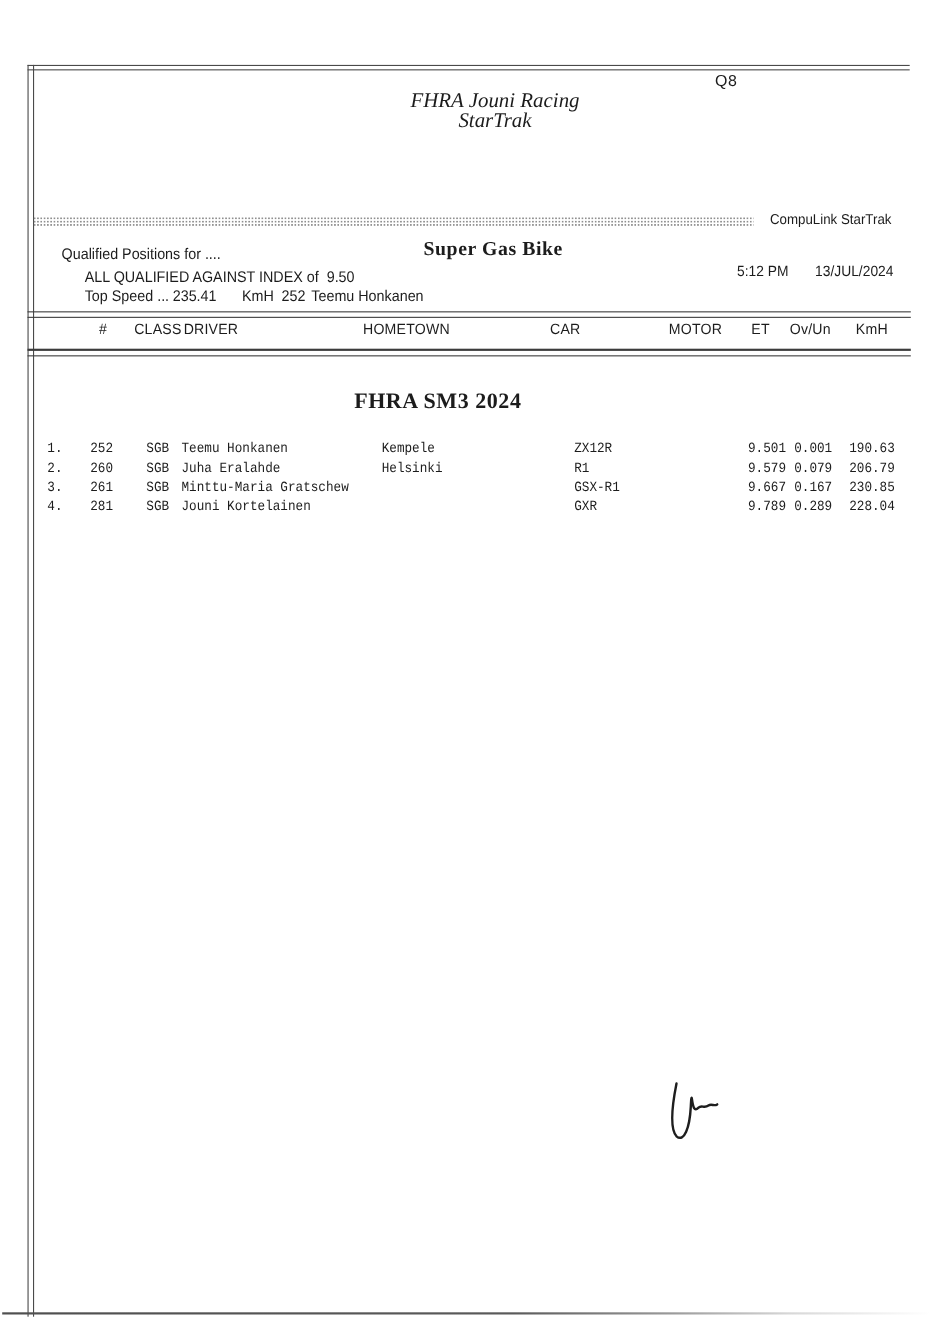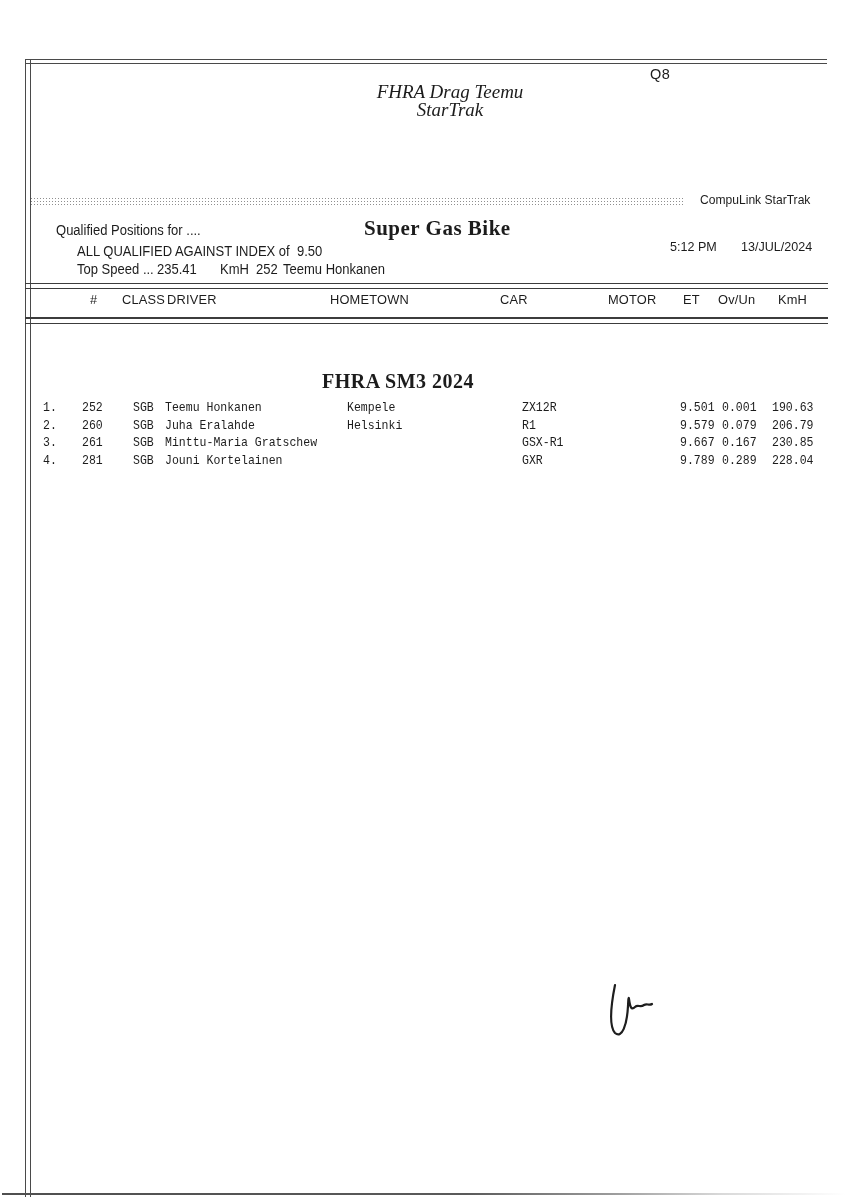--- a/index.html
+++ b/index.html
@@ -29,36 +29,36 @@
   .sans{font-family:"Liberation Sans",sans-serif;}
   .mono{font-family:"Liberation Mono","DejaVu Sans Mono",monospace;}
   .cond{transform:scaleX(0.93);transform-origin:0 50%;}
   .pre{white-space:pre;}
 
   .q-label{left:650px;top:66px;font-size:14.5px;letter-spacing:0.5px;}
   .title-block{left:280px;top:83px;width:340px;text-align:center;
     font-size:19px;line-height:17.6px;}
   .brand{left:700px;top:192px;font-size:13px;}
   .report-label{left:56px;top:222px;font-size:14px;}
-  .class-title{left:364px;top:216px;font-size:21px;letter-spacing:0.5px;}
+  .class-title{left:385px;top:216px;font-size:18px;letter-spacing:0.5px;}
   .timestamp{top:239px;font-size:13.5px;}
   .t-time{left:670px;}
   .t-date{left:741px;}
   .index-line{left:77px;top:243px;font-size:14px;}
   .topspeed{top:261px;font-size:14px;}
   .ts-label{left:77px;}
   .ts-value{left:157px;}
   .ts-unit{left:220px;}
   .ts-num{left:256px;}
   .ts-name{left:283px;}
 
   .hcell{position:absolute;top:292px;font-size:13.5px;transform:scaleX(0.95);
     transform-origin:0 50%;letter-spacing:0.2px;}
 
-  .section-title{left:322px;top:354px;font-size:20px;letter-spacing:0.5px;margin-top:16px;}
+  .section-title{left:322px;top:354px;font-size:20px;letter-spacing:0.5px;}
 
   .rows{left:0;top:399px;width:848px;}
   .row{position:relative;height:17.5px;}
   .cell{position:absolute;top:1px;font-size:12.8px;white-space:pre;
     transform:scaleX(0.9);transform-origin:0 50%;}
   .c-pos{left:43px;}
   .c-num{left:82px;}
   .c-class{left:133px;}
   .c-driver{left:165px;}
   .c-home{left:347px;}
@@ -73,21 +73,21 @@
 </head>
 <body>
 
 <div class="abs frame-top"></div>
 <div class="abs frame-left"></div>
 <div class="abs bottom-line"></div>
 
 <div class="abs q-label sans">Q8</div>
 
 <div class="abs title-block serif-i">
-  <div>FHRA Drag Teemu</div>
+  <div>FHRA Jouni Racing</div>
   <div>StarTrak</div>
 </div>
 
 <div class="abs dotband"></div>
 <div class="abs brand sans cond">CompuLink StarTrak</div>
 
 <div class="abs report-label sans cond pre">Qualified Positions for ....</div>
 <div class="abs class-title serif-b">Super Gas Bike</div>
 <span class="abs timestamp t-time sans cond">5:12 PM</span>
 <span class="abs timestamp t-date sans cond">13/JUL/2024</span>

